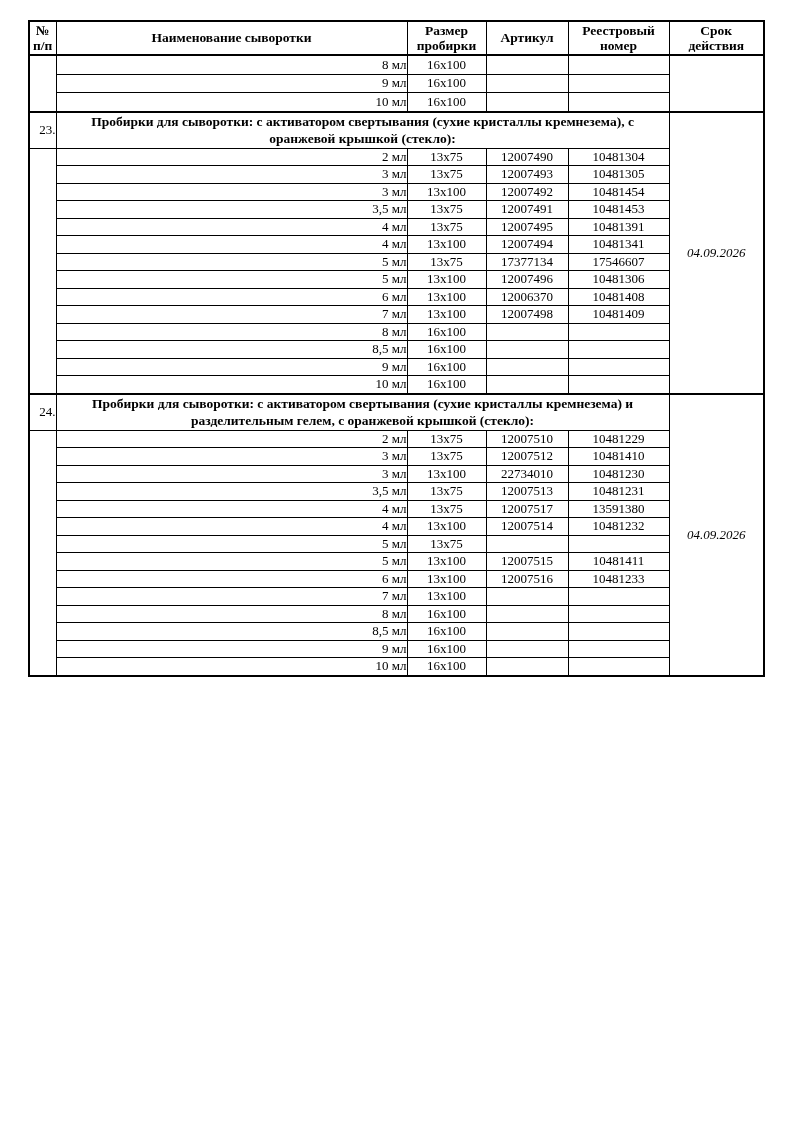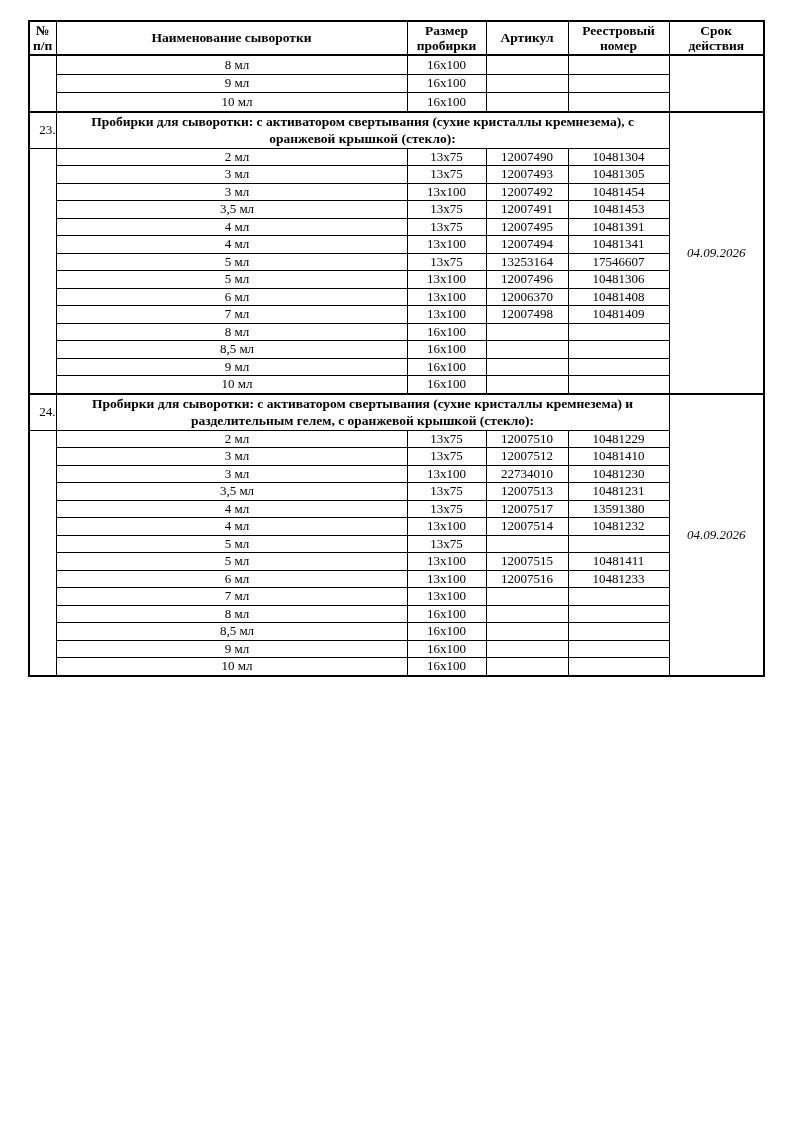--- a/index.html
+++ b/index.html
@@ -41,21 +41,21 @@
     border-top: 2px solid #000;
   }
   td.title {
     font-weight: bold;
     font-size: 13.5px;
     line-height: 17px;
     text-align: center;
     height: 35px;
     padding: 0 6px;
   }
-  td.name { text-align: center; padding-left: 11px; }
+  td.name { text-align: right; padding-left: 11px; }
   td.center { text-align: center; }
   td.num-cell { text-align: right; }
   td.validity-cell { text-align: center; font-style: italic; }
 </style>
 </head>
 <body>
 
 <div class="page">
   <table class="doc-table">
     <colgroup>
@@ -139,21 +139,21 @@
         </tr>
         <tr class="data-row">
           <td class="name">4 мл</td>
           <td class="center">13x100</td>
           <td class="center">12007494</td>
           <td class="center">10481341</td>
         </tr>
         <tr class="data-row">
           <td class="name">5 мл</td>
           <td class="center">13x75</td>
-          <td class="center">13253164</td>
+          <td class="center">17377134</td>
           <td class="center">17546607</td>
         </tr>
         <tr class="data-row">
           <td class="name">5 мл</td>
           <td class="center">13x100</td>
           <td class="center">12007496</td>
           <td class="center">10481306</td>
         </tr>
         <tr class="data-row">
           <td class="name">6 мл</td>

